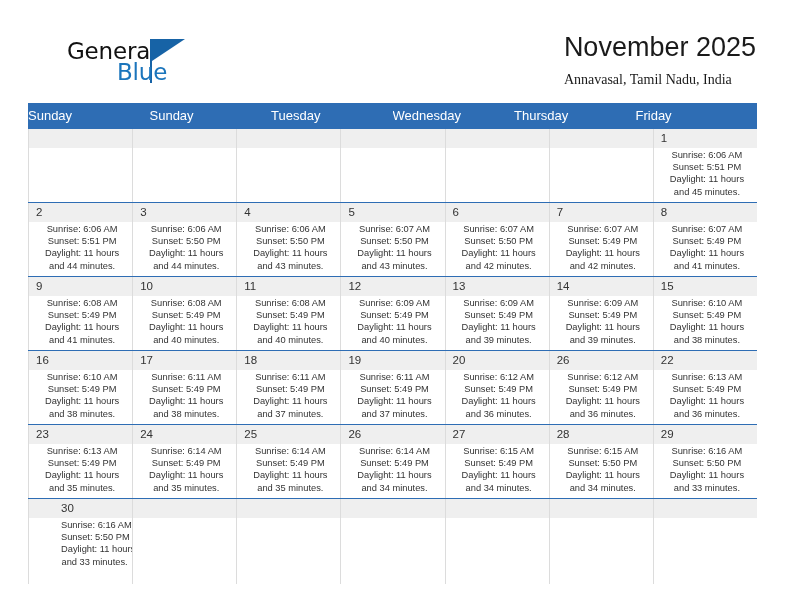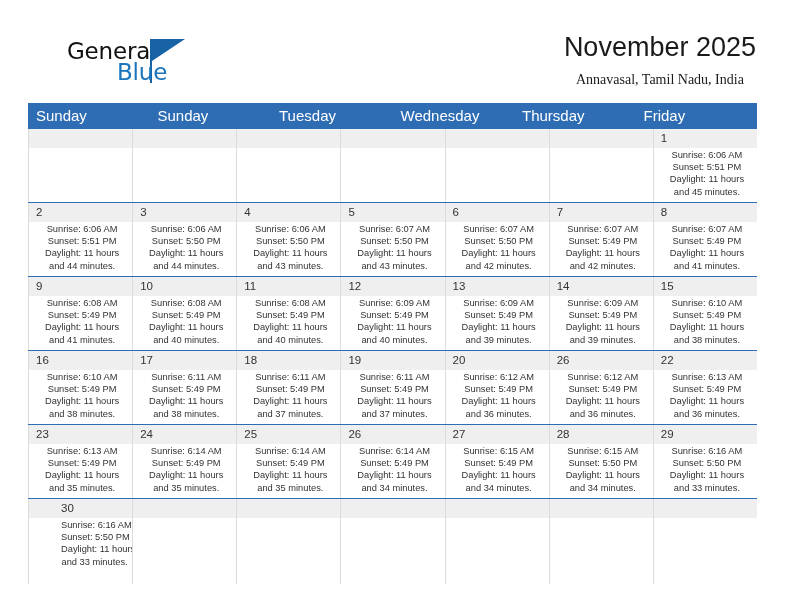--- a/index.html
+++ b/index.html
@@ -72,21 +72,21 @@
     top: 1px;
     width: 2px;
     height: 44px;
     background: #1763A6;
   }
 
   .title-block {
     position: absolute;
     right: 36px;
     top: 31px;
-    text-align: center;
+    text-align: left;
   }
   .cal-title {
     font-size: 27px;
     line-height: 33px;
     color: #1a1a1a;
     font-weight: normal;
     margin: 0;
     font-family: "Liberation Sans", sans-serif;
   }
   .cal-subtitle {
@@ -105,23 +105,23 @@
     width: 729px;
   }
   .weekday-row {
     display: flex;
     width: 100%;
     background: #2E6DB4;
   }
   .weekday {
     flex: 1 1 0;
     box-sizing: border-box;
-    padding: 5px 0 5px 8px;
+    padding: 5px 0 5px 0;
     color: #ffffff;
-    font-size: 15px;
+    font-size: 13px;
     line-height: 15px;
     white-space: nowrap;
     overflow: hidden;
   }
 
   .week {
     position: relative;
     display: flex;
     width: 100%;
     border-top: 1px solid #2E6DB4;

